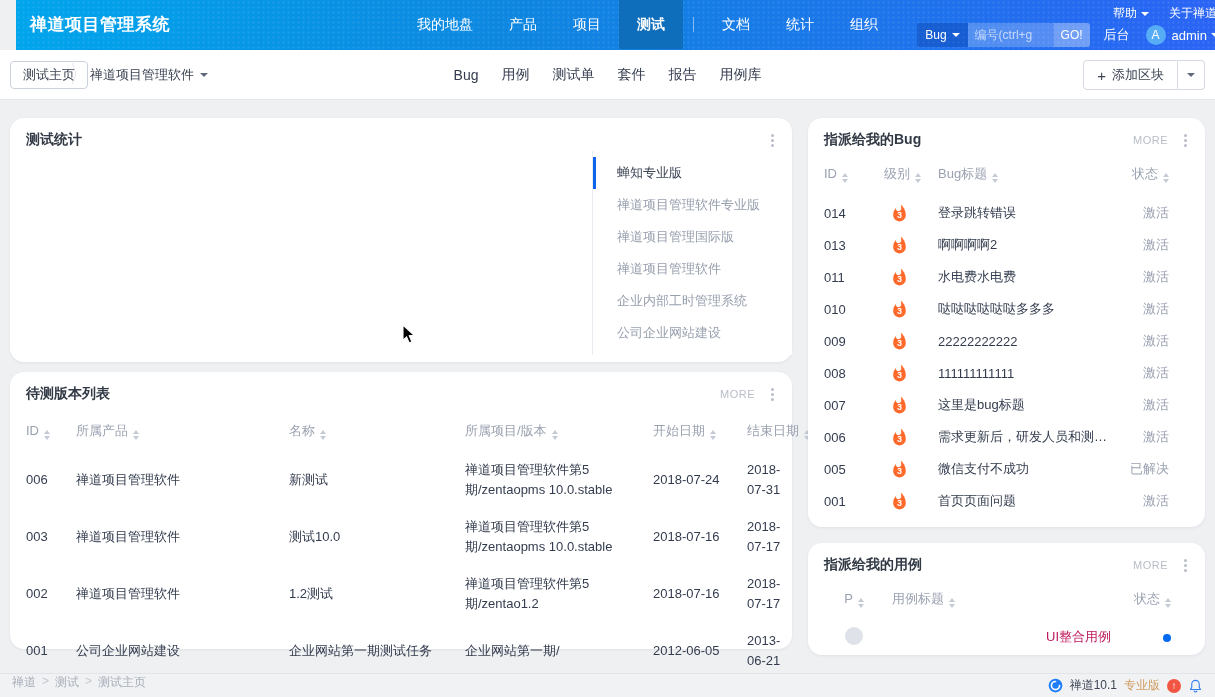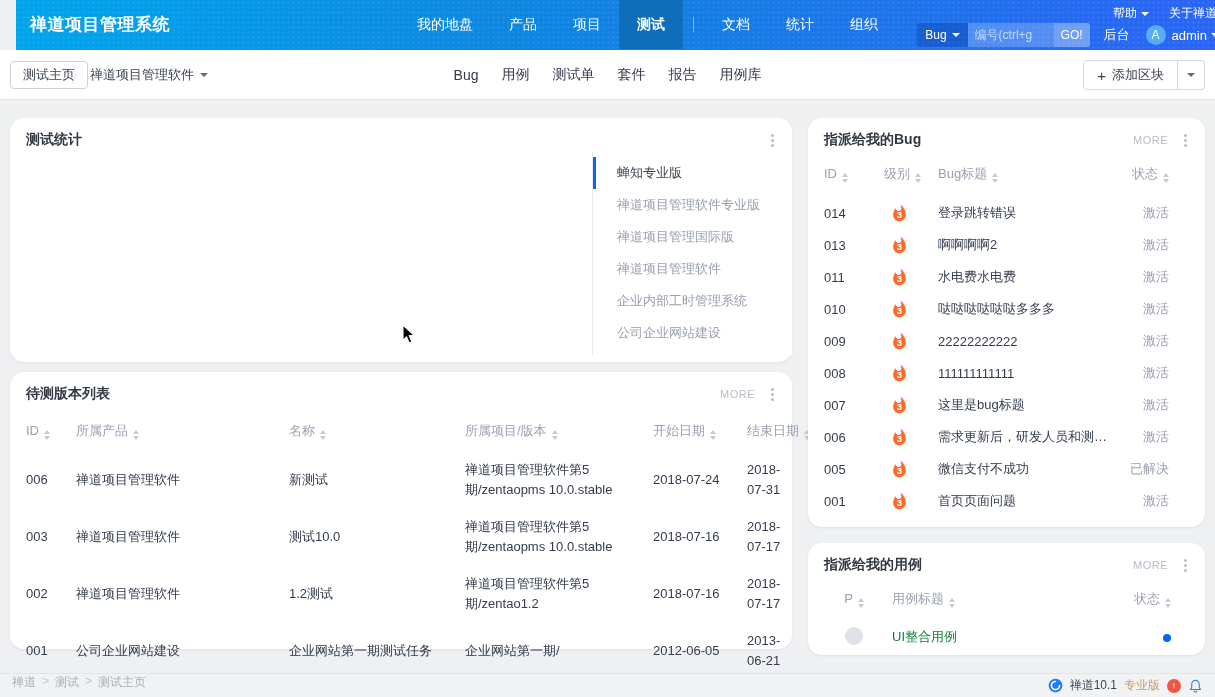--- a/index.html
+++ b/index.html
@@ -86,21 +86,21 @@
   .brow.head .c-status { color:#9aa1b0; }
   .flame { position:relative; width:19px; height:19px; margin-left:6px; }
   .flame svg { display:block; }
   .flame .num { position:absolute; left:0; right:0; top:6px; text-align:center; font-size:9px; font-weight:bold; color:#fff; }
   .bug-title { cursor:pointer; white-space:nowrap; overflow:hidden; text-overflow:ellipsis; }
 
   
   .ctable { padding:2px 16px 0; }
   .crow { display:grid; grid-template-columns:60px 1fr 70px; column-gap:8px; align-items:center; }
   .crow.head { padding:8px 0 12px; }
-  .crow.body { height:34px; color:#15803d; }
+  .crow.body { height:34px; color:#be185d;text-align:right; }
   .crow .c-p { text-align:center; }
   .crow .c-status { text-align:right; padding-right:18px; }
   .pri-circle { display:inline-block; width:18px; height:18px; border-radius:50%; background:#dfe2e8; }
   .status-dot { display:inline-block; width:8px; height:8px; border-radius:50%; background:#006af1; }
 
   
   .footer { position:absolute; left:0; top:673px; width:1215px; height:24px; background:#f1f2f4; border-top:1px solid #e2e4e9; display:flex; padding:0 12px; color:#a8aeb9; font-size:12px; }
   .footer .crumb { cursor:pointer; }
   .footer .sep { margin:0 6px; color:#c3c8d1; }
   .footer .spacer { flex:1; }

